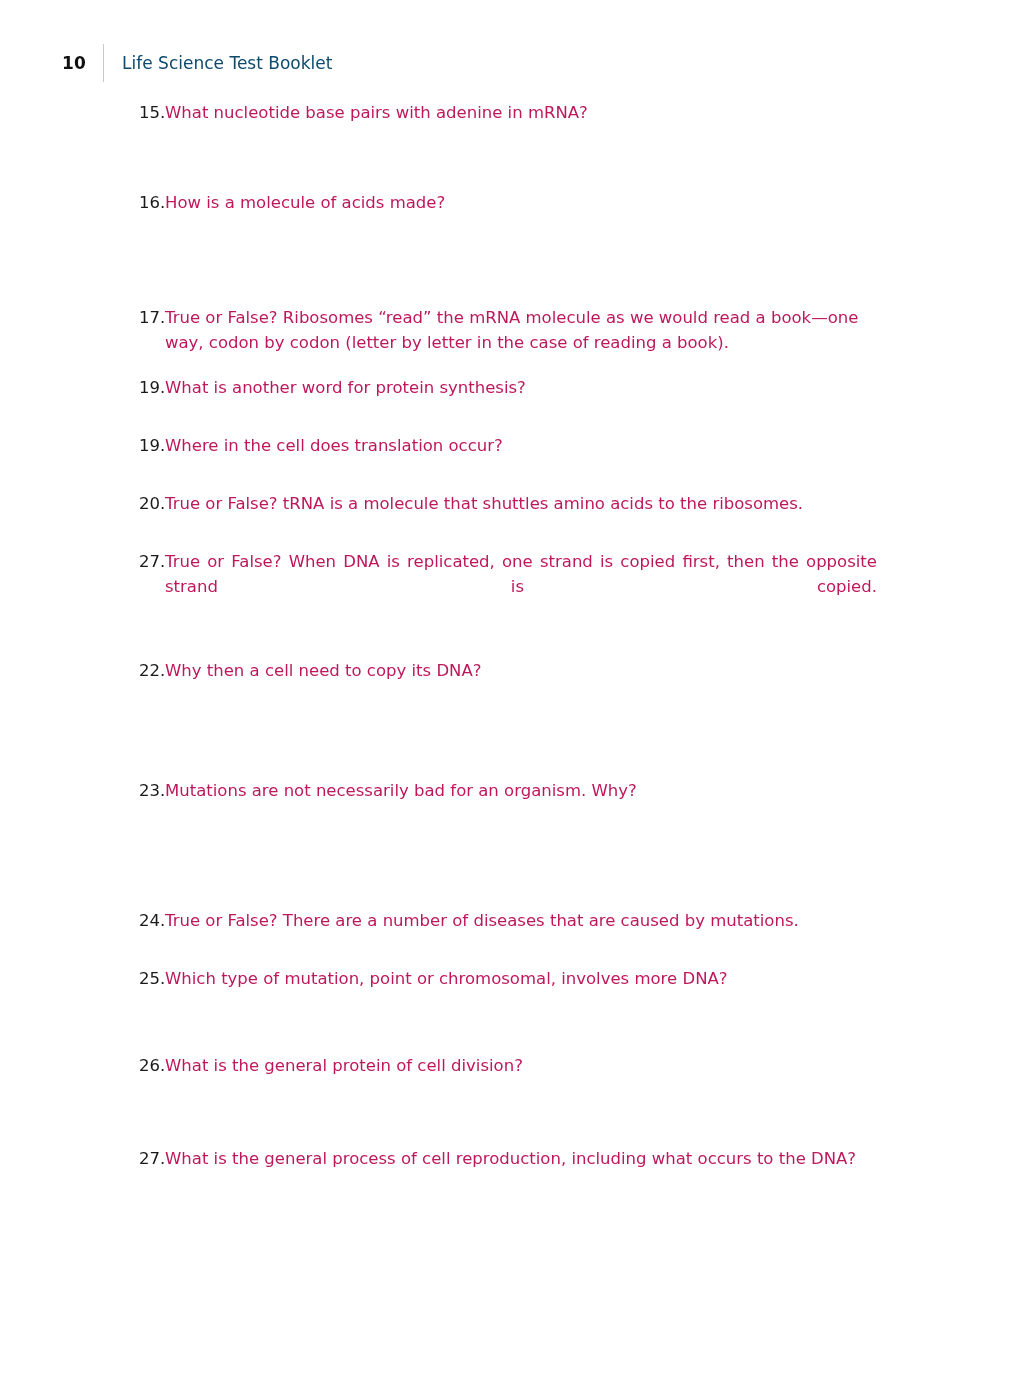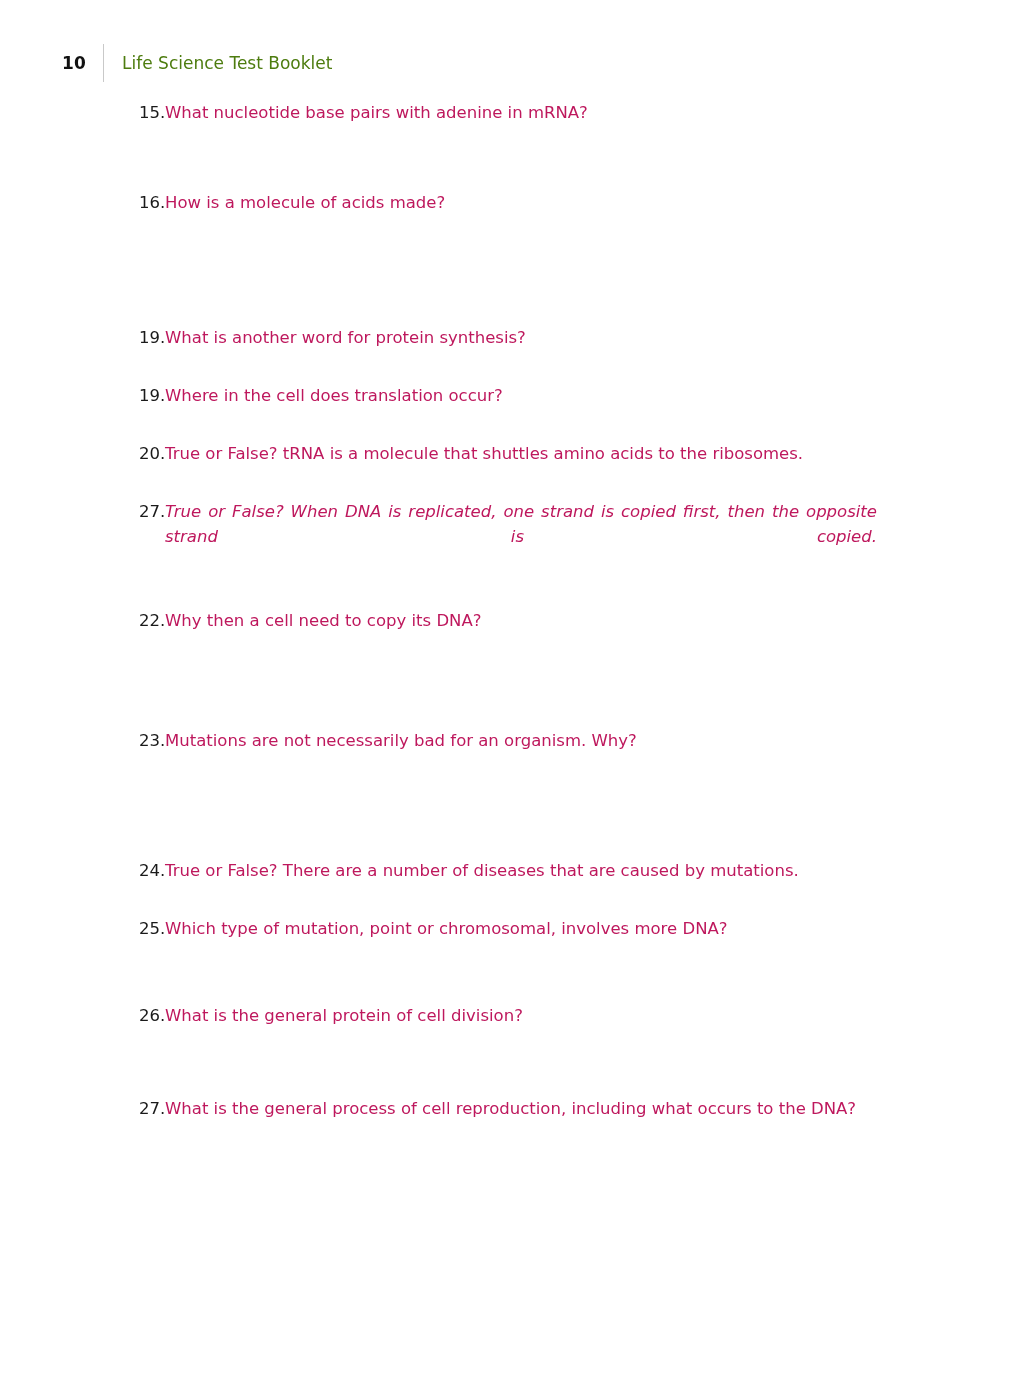--- a/index.html
+++ b/index.html
@@ -42,21 +42,21 @@
   .header-rule {
     width: 1px;
     height: 38px;
     background: #c9c9c9;
     margin: 0 18px 0 17px;
     flex: none;
   }
   .header-title {
     font-size: 17px;
     font-weight: normal;
-    color: #4d7c0f;
+    color: #0c4a6e;
     line-height: 30px;
     white-space: nowrap;
   }
 
   
   .questions {
     position: absolute;
     left: 123px;
     top: 100px;
     width: 754px;
@@ -83,21 +83,20 @@
   .question .q-text {
     display: block;
     font-size: 16.5px;
     line-height: 25px;
     color: #be185d;
   }
   
   .question.justified .q-text {
     text-align: justify;
     text-justify: inter-word;
-    font-style: italic;
   }
   .question.justified .q-text::after {
     content: "";
     display: inline-block;
     width: 100%;
     height: 0;
   }
 
   
   .answer-space {
@@ -120,20 +119,24 @@
       <div class="question">
         <span class="q-num">15.</span>
         <span class="q-text">What nucleotide base pairs with adenine in mRNA?</span>
       </div>
       <div class="answer-space" style="height: 65px;"></div>
       <div class="question">
         <span class="q-num">16.</span>
         <span class="q-text">How is a molecule of acids made?</span>
       </div>
       <div class="answer-space" style="height: 90px;"></div>
+      <div class="question">
+        <span class="q-num">17.</span>
+        <span class="q-text">True or False? Ribosomes “read” the mRNA molecule as we would read a book—one way, codon by codon (letter by letter in the case of reading a book).</span>
+      </div>
       <div class="answer-space" style="height: 20px;"></div>
       <div class="question">
         <span class="q-num">19.</span>
         <span class="q-text">What is another word for protein synthesis?</span>
       </div>
       <div class="answer-space" style="height: 33px;"></div>
       <div class="question">
         <span class="q-num">19.</span>
         <span class="q-text">Where in the cell does translation occur?</span>
       </div>

